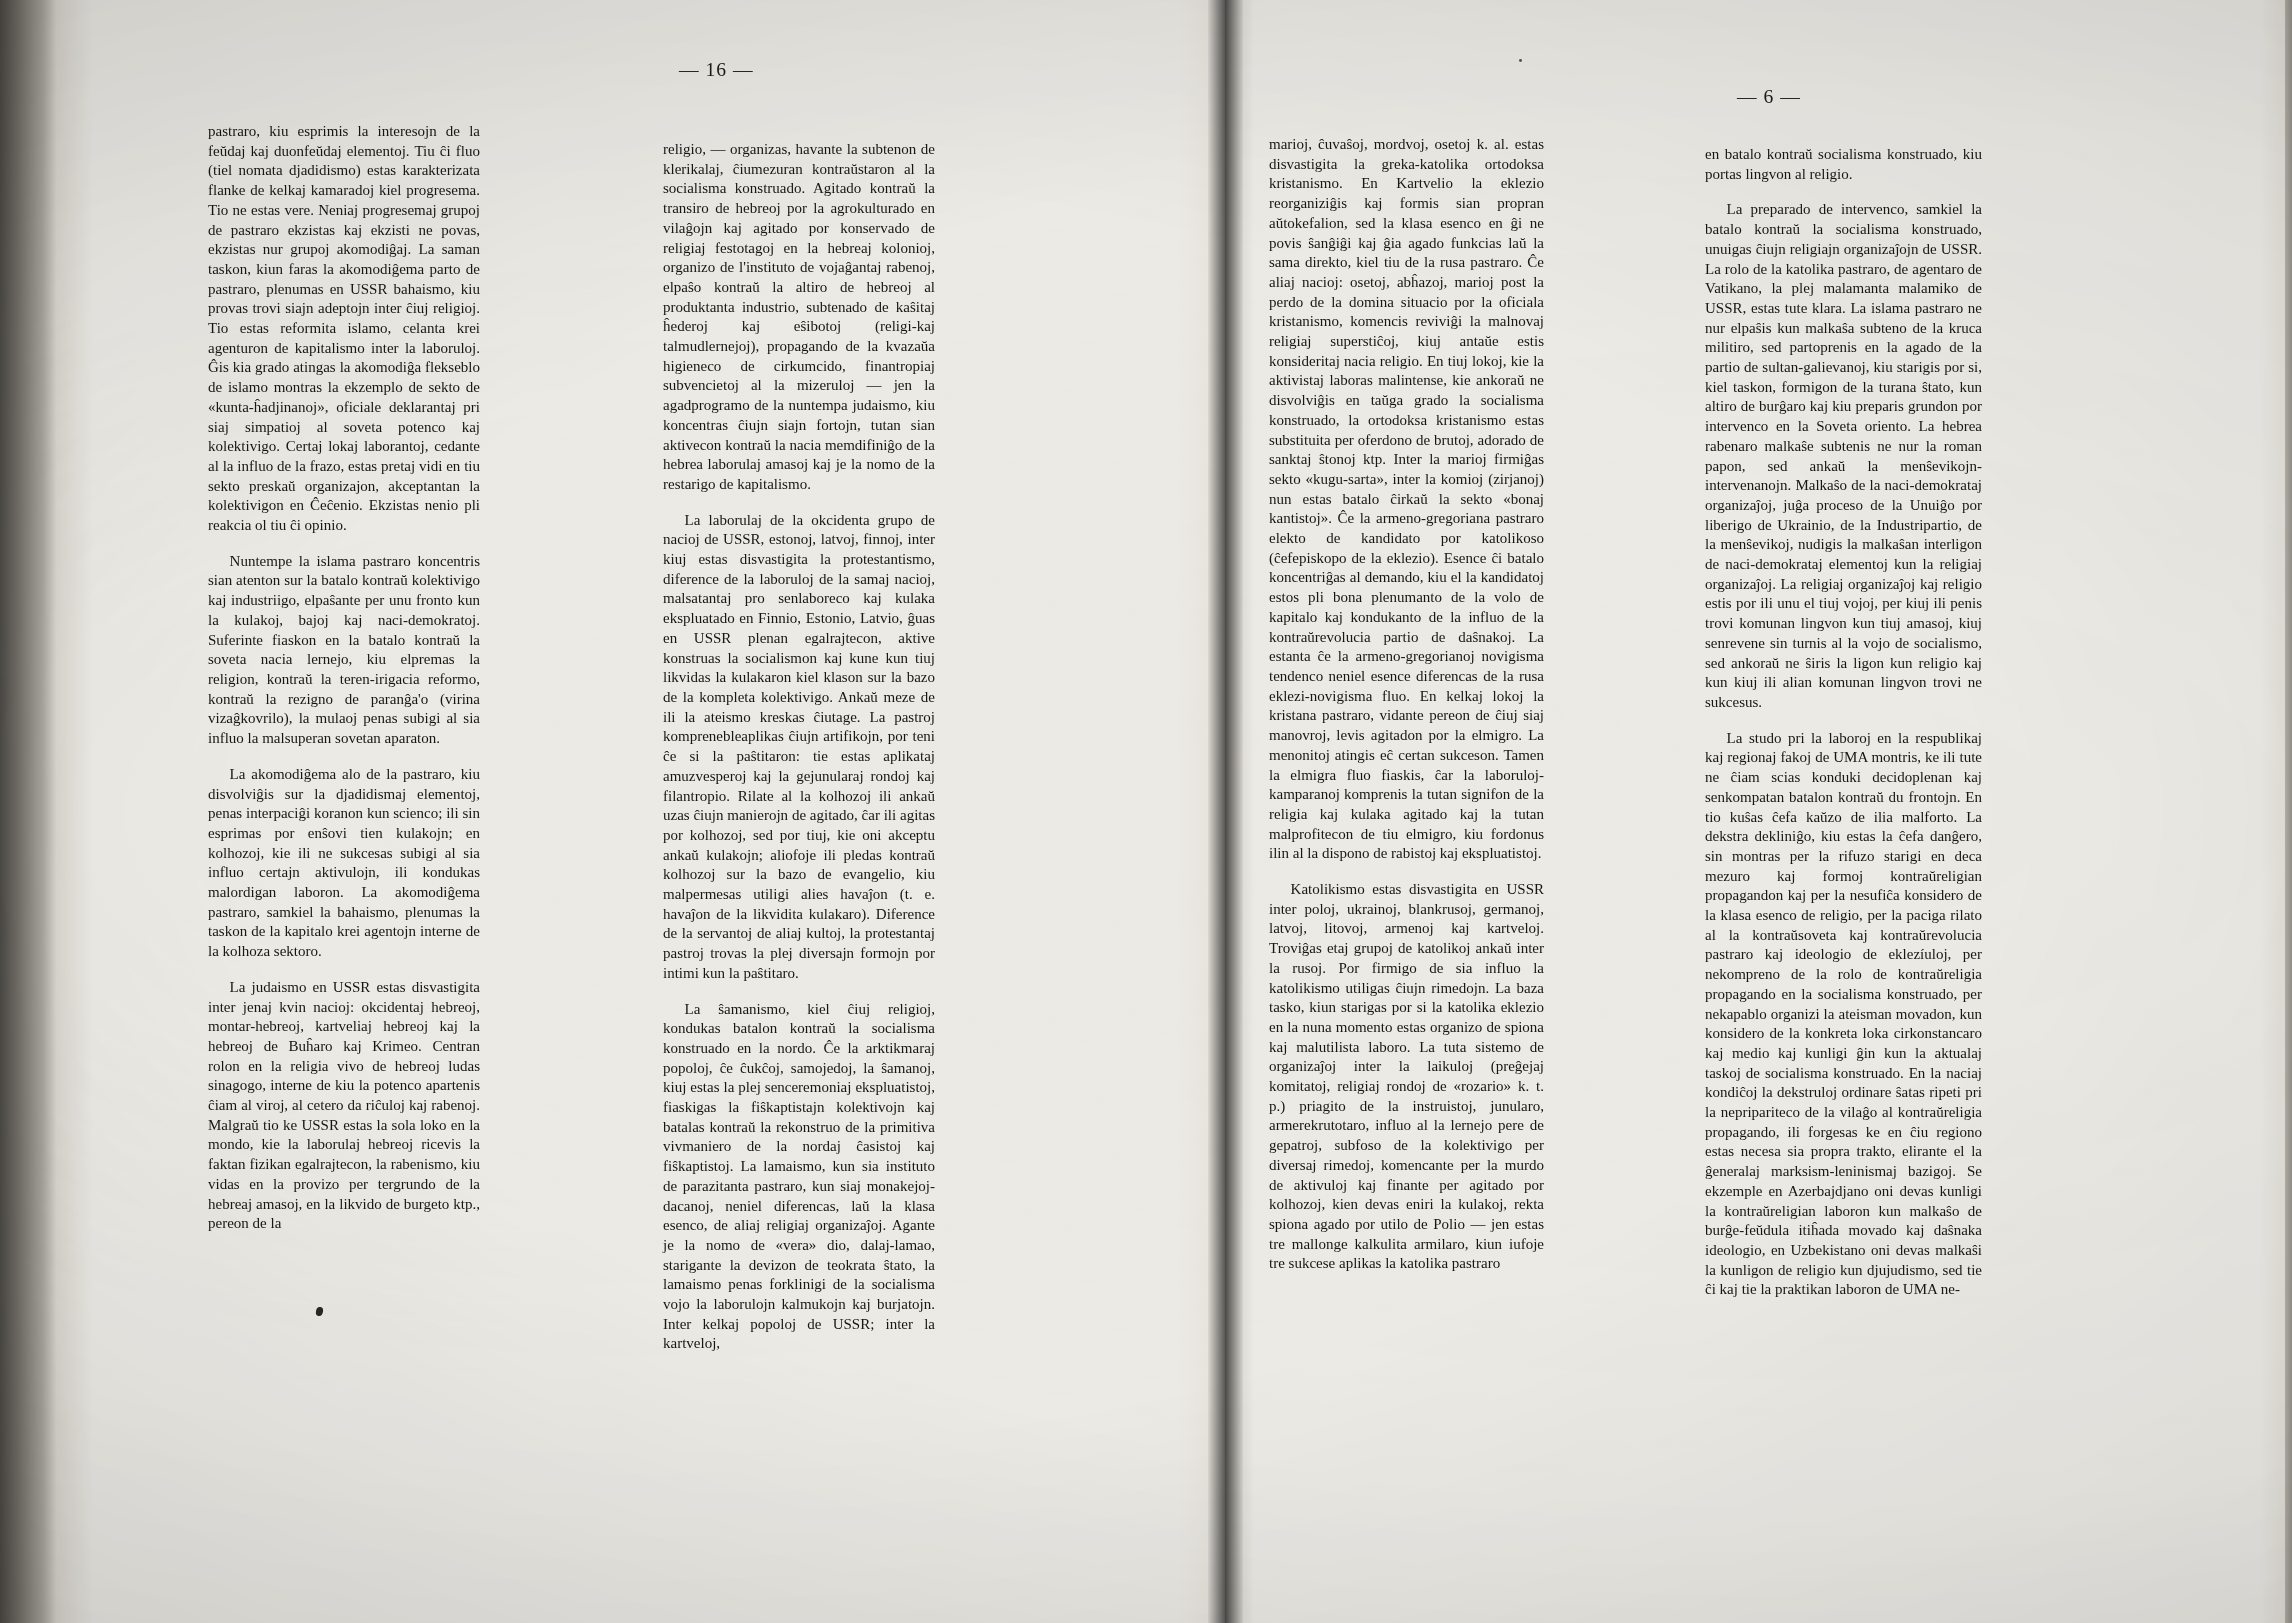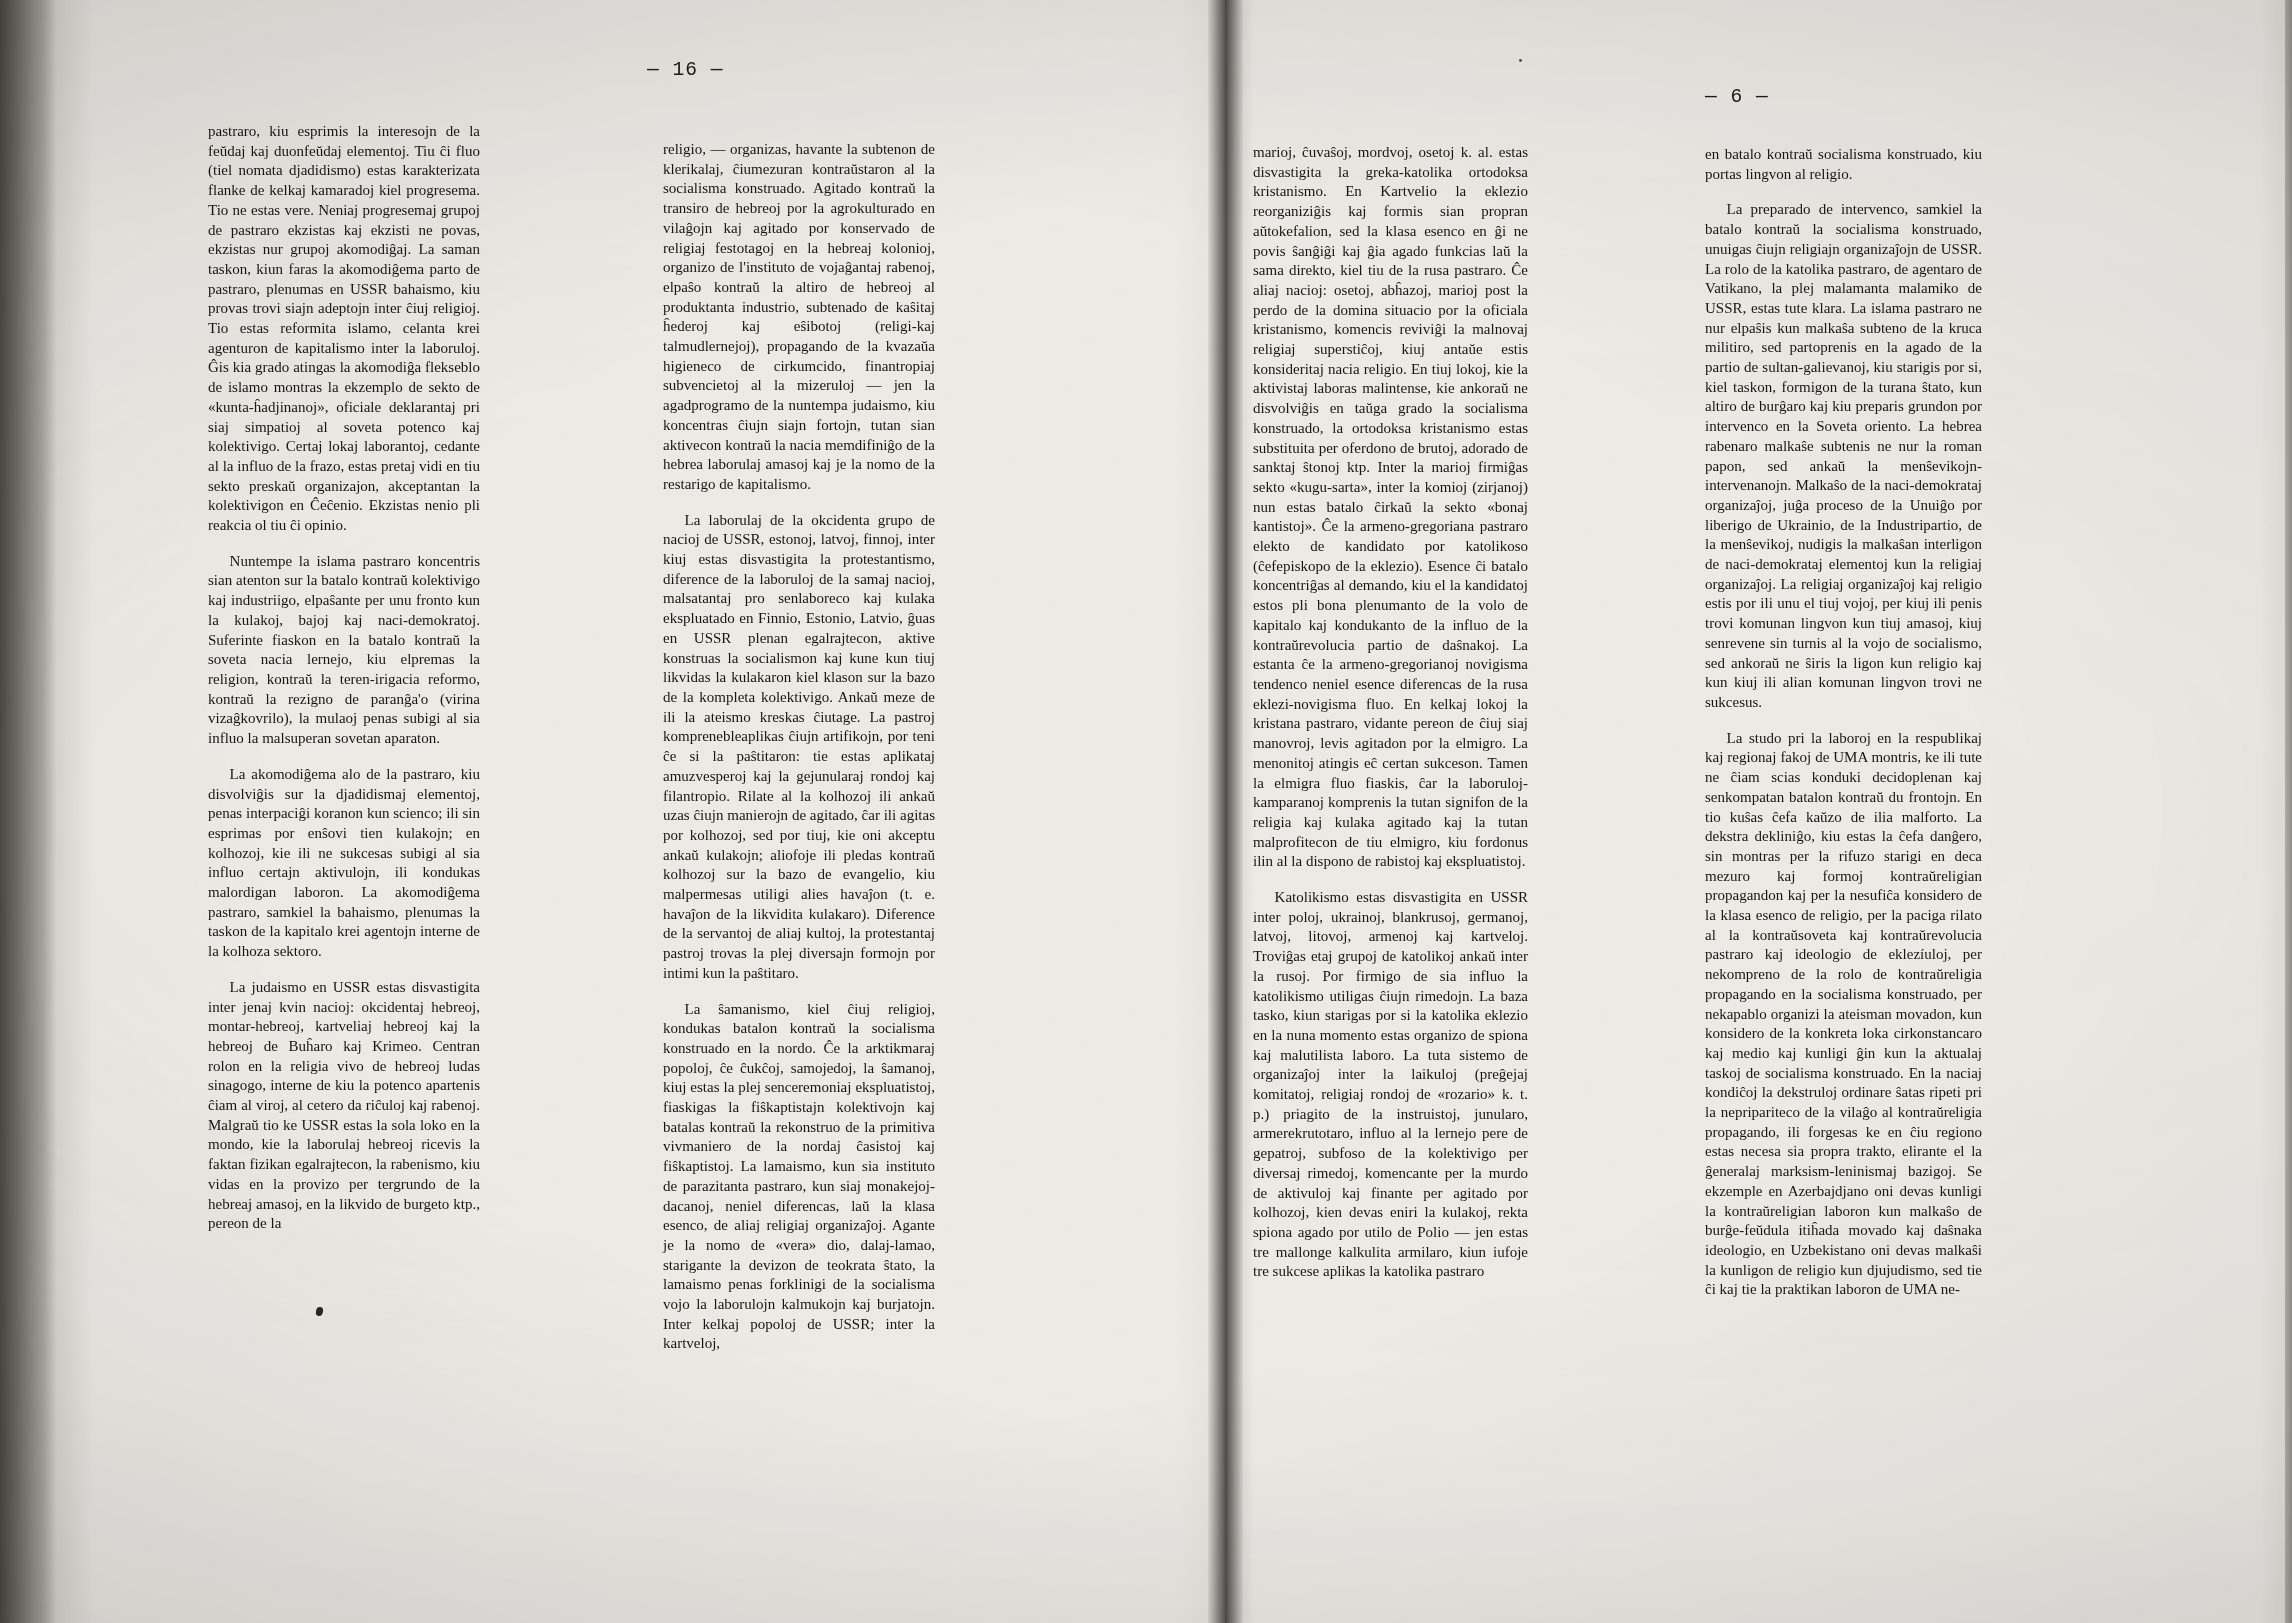--- a/index.html
+++ b/index.html
@@ -71,25 +71,26 @@
     left: 2285px;
     top: 0;
     width: 7.8px;
     height: 1623px;
     background: linear-gradient(to right, #b3b0a9, #8e8b84);
   }
 
   
   .folio {
     position: absolute;
-    font-family: Liberation Mono, monospace;
+    font-family: Liberation Serif, serif;
     font-size: 19.6px;
     letter-spacing: 1px;
     color: #1d1b18;
     white-space: nowrap;
+    margin-left: 32px;
   }
   #folio-left  { left: 647px;  top: 59px; }
   #folio-right { left: 1705px; top: 86px; }
 
   
   .col {
     position: absolute;
     text-align: justify;
     text-justify: inter-word;
     color: #171613;
@@ -100,21 +101,21 @@
   }
   .col p {
     margin: 16px;
     text-indent: 21.6px;
   }
   .col p.noindent { text-indent: 0; }
 
   
   #col-1 { left: 192px;  top: 106px; width: 304px; }
   #col-2 { left: 647px;  top: 124px; width: 304px; }
-  #col-3 { left: 1237px; top: 127px; width: 307px; }
+  #col-3 { left: 1237px; top: 119px; width: 307px; padding-left: 16px; }
   #col-4 { left: 1689px; top: 129px; width: 309px; }
 
   
   #grain {
     position: absolute;
     inset: 0;
     pointer-events: none;
     background:
       radial-gradient(ellipse at 28% 50%, rgba(255,255,255,0.10) 0%, rgba(0,0,0,0.00) 55%, rgba(0,0,0,0.10) 100%),
       radial-gradient(ellipse at 78% 50%, rgba(255,255,255,0.08) 0%, rgba(0,0,0,0.00) 60%, rgba(0,0,0,0.12) 100%);

